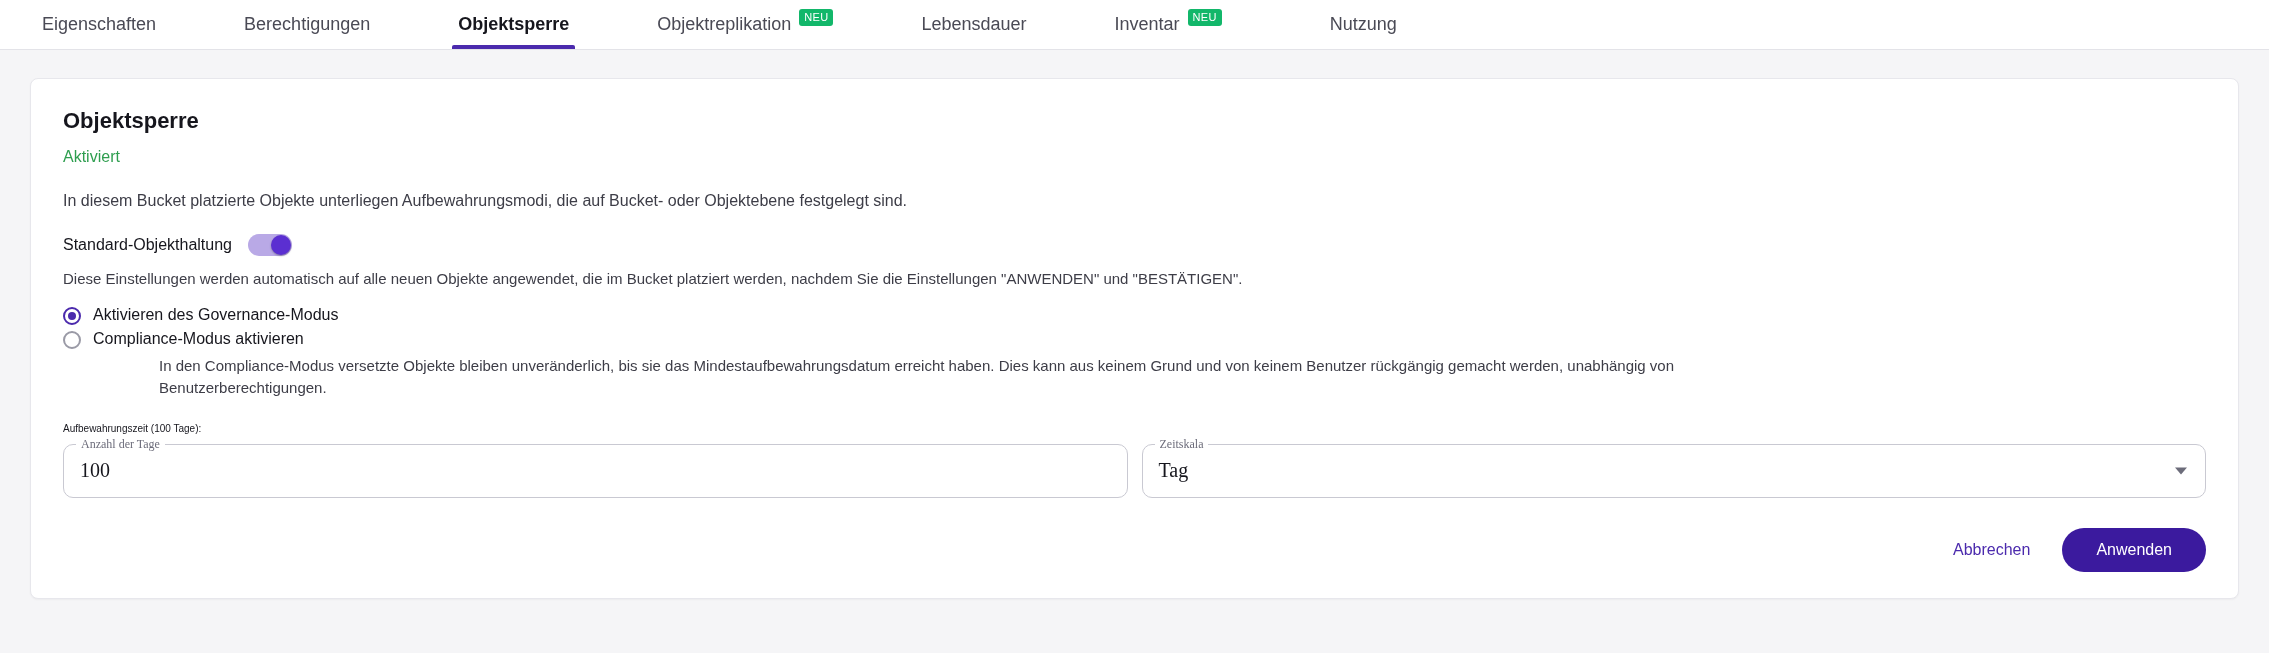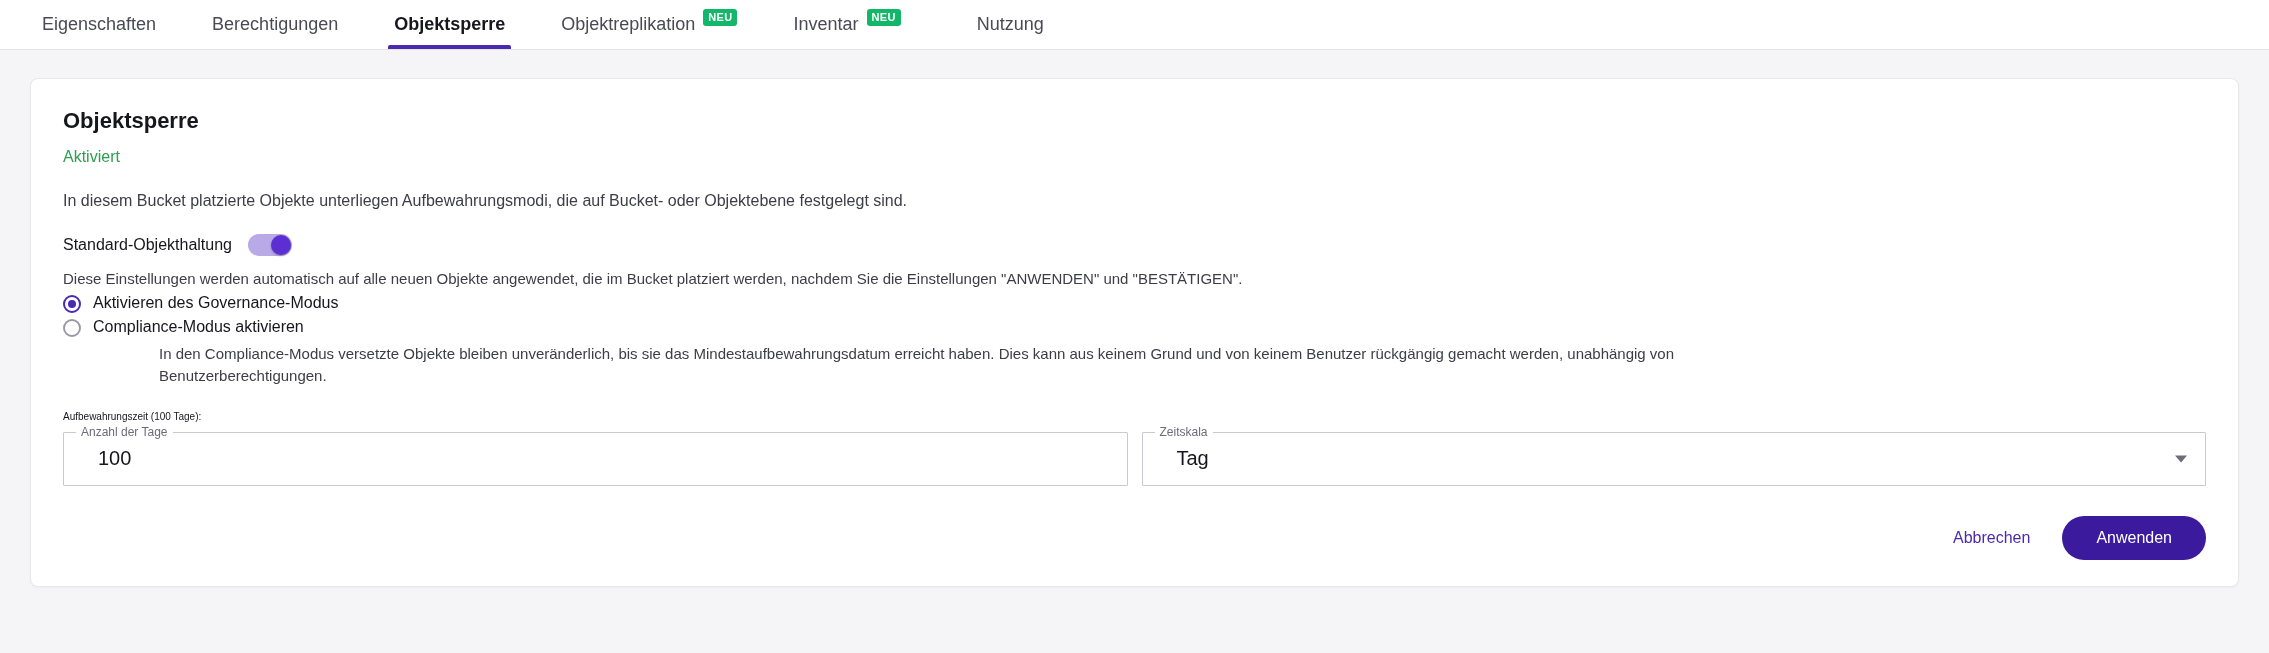--- a/index.html
+++ b/index.html
@@ -1,15 +1,15 @@
 <!DOCTYPE html>
 <html><head>
 <meta charset="utf-8">
 <style>
-  * { box-sizing: border-box; }
+  * { box-sizing: border-box; gap: 32px; }
   html, body {
     margin: 0; padding: 0;
     width: 2269px; height: 653px;
     background: #f5f5f7;
     font-family: "Liberation Sans", sans-serif;
     -webkit-font-smoothing: antialiased;
   }
 
   
   .tabbar {
@@ -41,21 +41,21 @@
     left: 22px; right: 22px; bottom: 0;
     height: 4px;
     background: #4b2aad;
     border-radius: 2px 2px 0 0;
   }
   .badge-new {
     display: inline-block;
     background: #12b76a;
     color: #ffffff;
     font-size: 11px;
-    font-weight: bold;
+    font-weight: normal;
     letter-spacing: .3px;
     line-height: 1;
     padding: 3px 5px 3px 5px;
     border-radius: 3px;
     position: relative;
     top: -7px;
   }
 
   
   .page {
@@ -111,21 +111,21 @@
     top: 1px; right: 1px;
     width: 20px; height: 20px;
     border-radius: 50%;
     background: #5b2fd1;
     box-shadow: 0 1px 2px rgba(0,0,0,.3);
   }
 
   .subdesc {
     font-size: 15px;
     color: #3d3d47;
-    margin-bottom: 6px;
+    margin-bottom: 18px;
   }
 
   
   .radio-row {
     display: flex;
     align-items: flex-start;
     gap: 12px;
     margin-bottom: 4px;
   }
   .radio {
@@ -170,25 +170,26 @@
   }
   .fields {
     display: flex;
     gap: 14px;
   }
   .field {
     position: relative;
     flex: 1 1 0;
     height: 54px;
     border: 1px solid #c9c9d2;
-    border-radius: 1px;
+    border-radius: 10px;
     background: #fff;
     display: flex;
     align-items: center;
-    padding: 0 34px;
+    padding: 0 16px;
+    font-family: Liberation Serif, serif;
   }
   .field-legend {
     position: absolute;
     top: -8px;
     left: 12px;
     background: #fff;
     padding: 0 5px;
     font-size: 12px;
     color: #6c6c7a;
   }
@@ -244,20 +245,23 @@
   </div>
   <div class="tab">
     <span>Berechtigungen</span>
   </div>
   <div class="tab active">
     <span>Objektsperre</span>
   </div>
   <div class="tab">
     <span>Objektreplikation</span>
     <span class="badge-new">NEU</span>
+  </div>
+  <div class="tab">
+    <span>Lebensdauer</span>
   </div>
   <div class="tab">
     <span>Inventar</span>
     <span class="badge-new">NEU</span>
   </div>
   <div class="tab" style="padding-left:48px;">
     <span>Nutzung</span>
   </div>
 </div>
 

